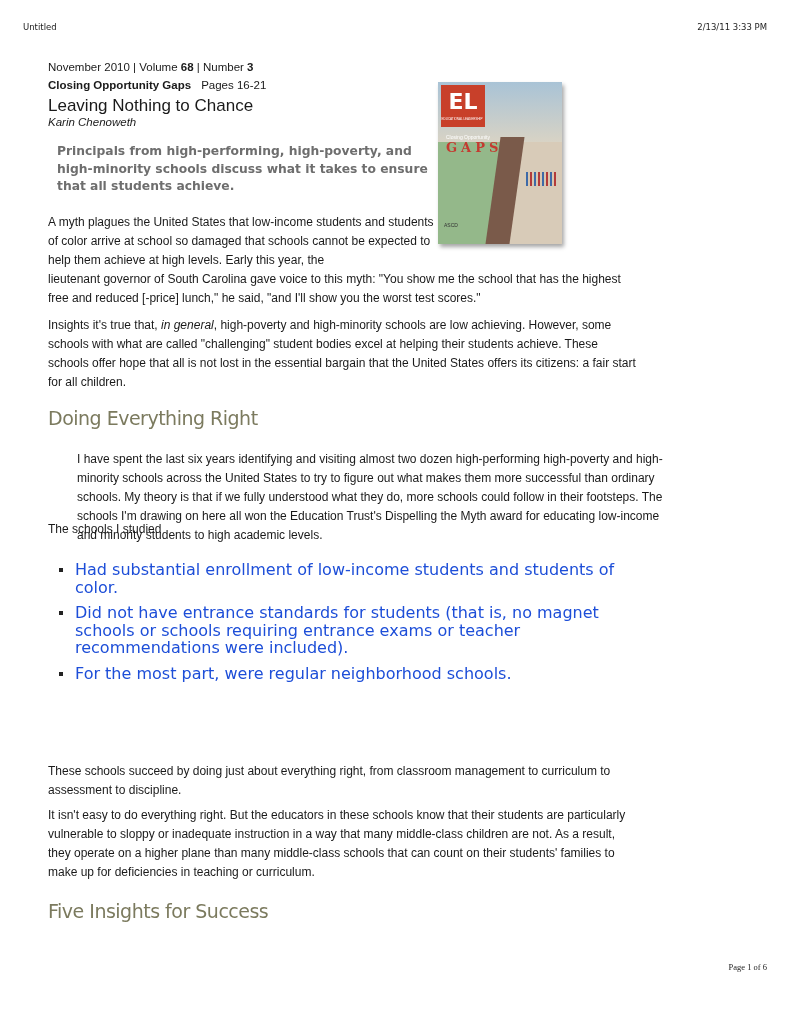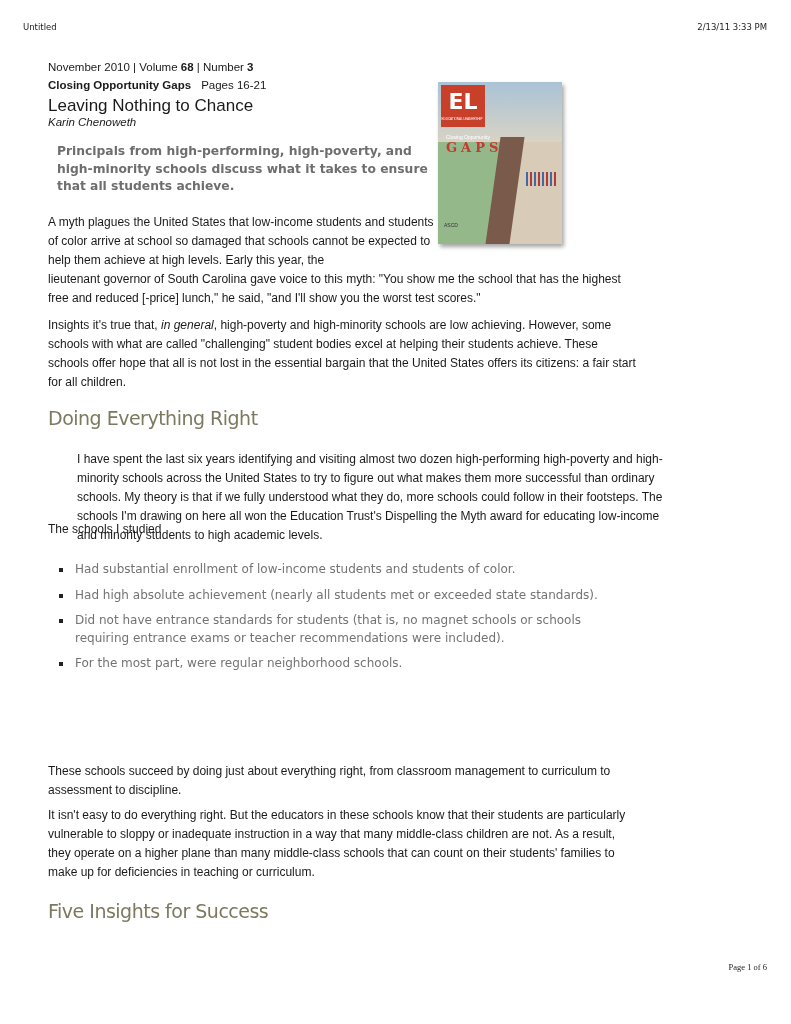--- a/index.html
+++ b/index.html
@@ -41,21 +41,21 @@
   .p { position: absolute; left: 0; font-size: 12px; line-height: 19px; margin: 0; }
   .p1 { top: 213px; width: 590px; }
   .p1 .narrow { display: block; width: 390px; }
   .p2 { top: 316px; width: 590px; }
   h2 { position: absolute; left: 0; margin: 0; font-family: "DejaVu Sans", sans-serif; font-weight: normal;
        font-size: 19px; color: #7b7a5e; letter-spacing: -0.5px; }
   .h2a { top: 407px; }
   .p3 { top: 450px; width: 592px; margin-left: 29px; }
   .p4 { top: 520px; }
   ul.criteria { position: absolute; left: 0; top: 561px; margin: 0; padding: 0; list-style: none; width: 580px;
-                font-family: "DejaVu Sans", sans-serif; font-size: 12px; line-height: 17.5px; color: #737373; }
+                font-family: "DejaVu Sans", sans-serif; font-size: 16px; line-height: 17.5px; color: #1d4ed8; }
   ul.criteria li { position: relative; padding-left: 27px; margin-bottom: 8px; }
   ul.criteria li .bullet { position: absolute; left: 11px; top: 7px; width: 4px; height: 4px; background: #222; }
   .p5 { top: 762px; width: 590px; }
   .p6 { top: 806px; width: 592px; }
   .h2b { top: 900px; }
 </style>
 </head>
 <body>
 
 <div class="hdr-left">Untitled</div>
@@ -96,21 +96,21 @@
     <span>Insights it's true that, </span><i>in general</i><span>, high-poverty and high-minority schools are low achieving. However, some schools with what are called "challenging" student bodies excel at helping their students achieve. These schools offer hope that all is not lost in the essential bargain that the United States offers its citizens: a fair start for all children.</span>
   </p>
 
   <h2 class="h2a">Doing Everything Right</h2>
 
   <p class="p p3">I have spent the last six years identifying and visiting almost two dozen high-performing high-poverty and high-minority schools across the United States to try to figure out what makes them more successful than ordinary schools. My theory is that if we fully understood what they do, more schools could follow in their footsteps. The schools I'm drawing on here all won the Education Trust's Dispelling the Myth award for educating low-income and minority students to high academic levels.</p>
   <p class="p p4">The schools I studied</p>
 
   <ul class="criteria">
     <li><span class="bullet"></span><span>Had substantial enrollment of low-income students and students of color.</span></li>
-    <li><span class="bullet"></span><span>Had high absolute achievement (nearly all students met or exceeded state standards).</span></li>
+    <li><span class="bullet"></span></li>
     <li><span class="bullet"></span></li>
     <li><span class="bullet"></span><span>Did not have entrance standards for students (that is, no magnet schools or schools requiring entrance exams or teacher recommendations were included).</span></li>
     <li><span class="bullet"></span><span>For the most part, were regular neighborhood schools.</span></li>
   </ul>
 
   <p class="p p5">These schools succeed by doing just about everything right, from classroom management to curriculum to assessment to discipline.</p>
   <p class="p p6">It isn't easy to do everything right. But the educators in these schools know that their students are particularly vulnerable to sloppy or inadequate instruction in a way that many middle-class children are not. As a result, they operate on a higher plane than many middle-class schools that can count on their students' families to make up for deficiencies in teaching or curriculum.</p>
 
   <h2 class="h2b">Five Insights for Success</h2>
 </div>

